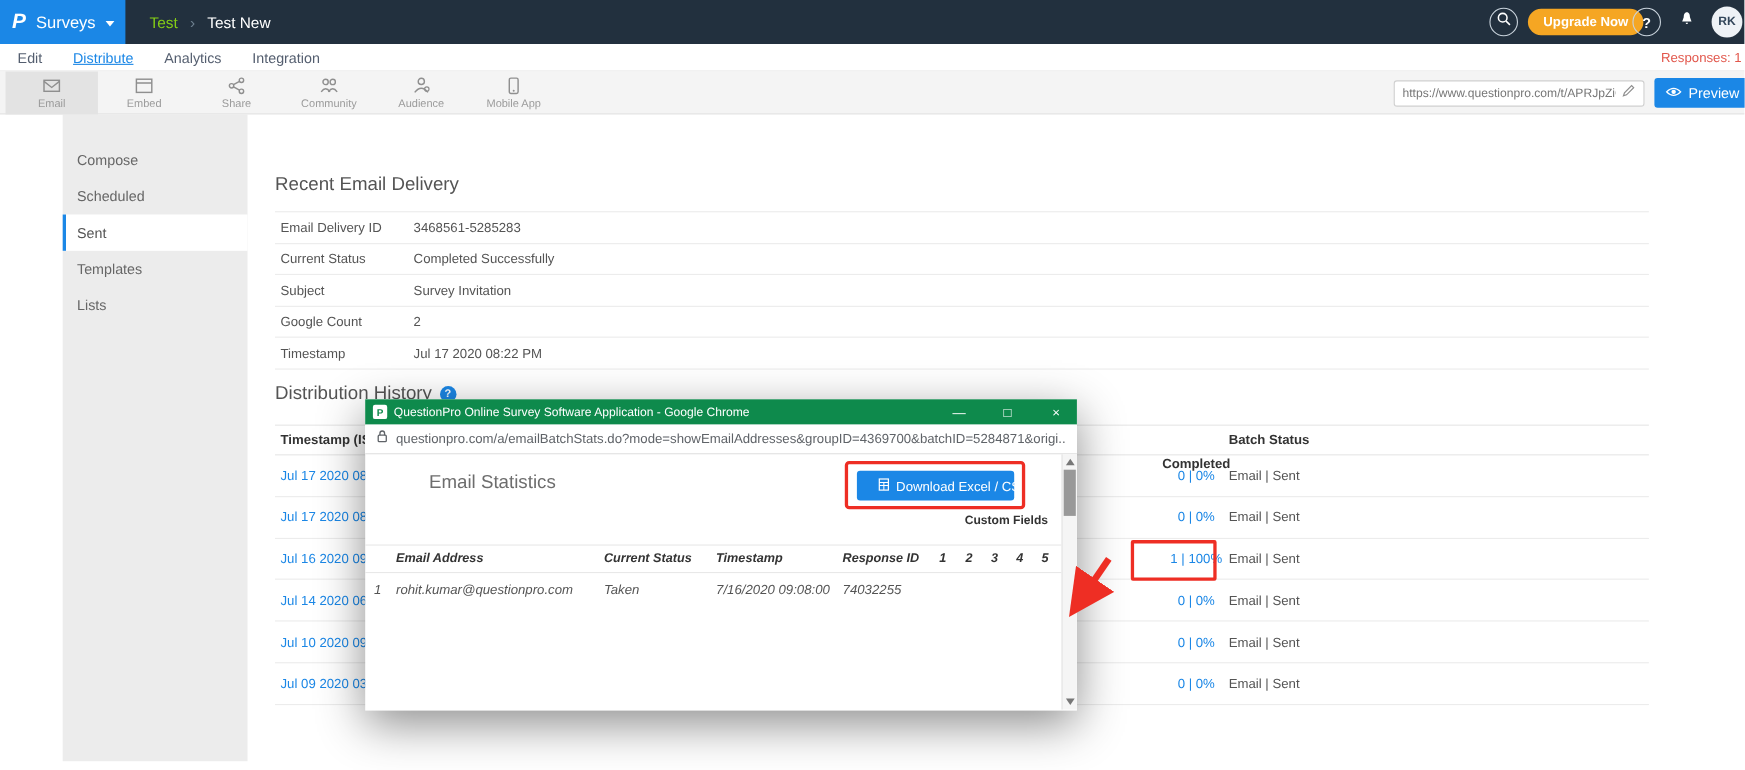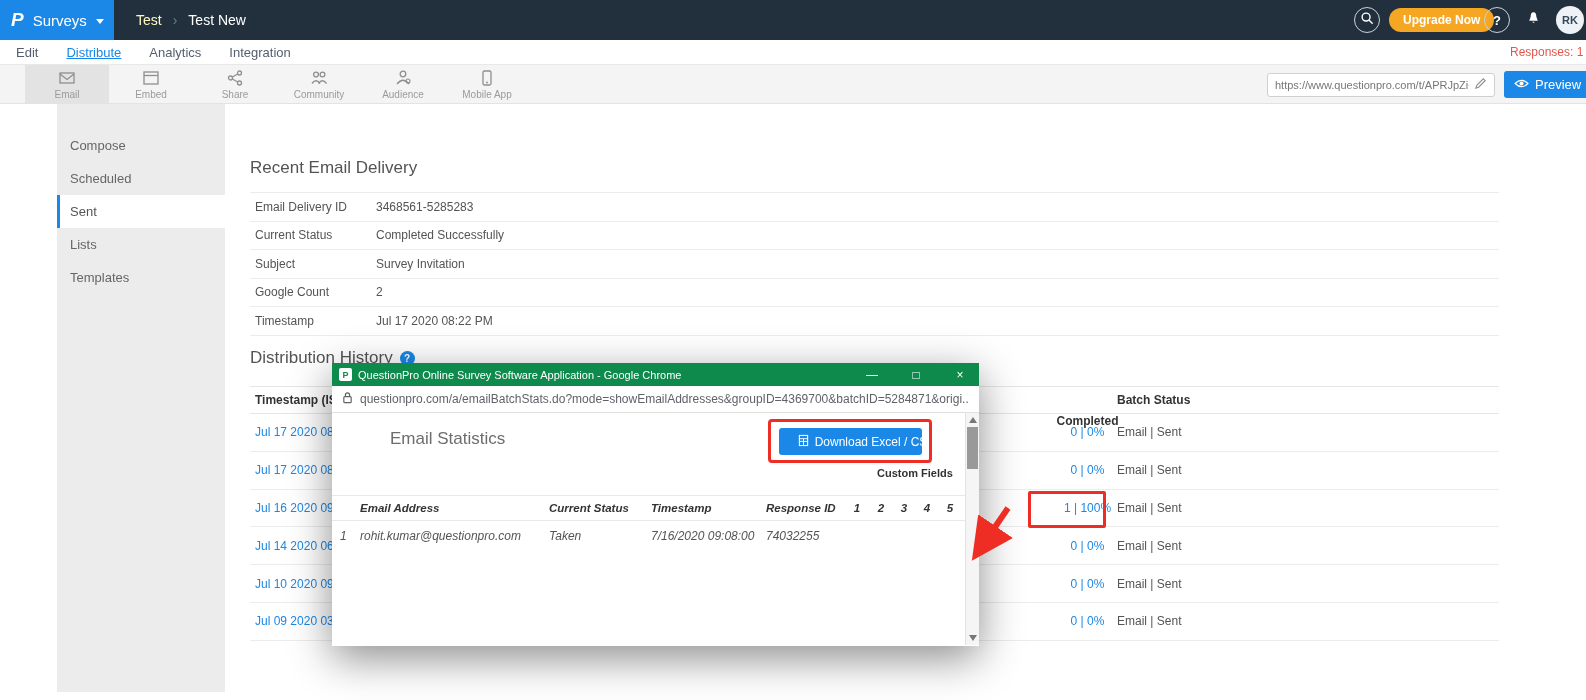--- a/index.html
+++ b/index.html
@@ -8,21 +8,21 @@
 
   
   .topbar { position:absolute; top:0; left:0; width:1586px; height:40px; background:#22303e; z-index:5; }
   .surveys-block { position:absolute; left:0; top:0; width:114px; height:40px; background:#1b87e6;
     color:#fff; display:flex; align-items:center; padding-left:11px; gap:9px; cursor:pointer; }
   .qp-logo { font-weight:bold; font-size:19px; font-style:italic; }
   .surveys-label { font-size:15px; }
   .caret-down { width:0; height:0; border-left:4px solid transparent; border-right:4px solid transparent;
     border-top:5px solid #fff; margin-top:2px; }
   .crumbs { position:absolute; left:136px; top:0; height:40px; display:flex; align-items:center; gap:11px; font-size:14px; }
-  .crumb-prev { color:#fef9c3; cursor:pointer; }
+  .crumb-prev { color:#84cc16; cursor:pointer; }
   .crumb-sep { color:#6d7f8f; }
   .crumb-current { color:#fff; }
   .round-icon-btn { position:absolute; top:7px; width:26px; height:26px; border:1.5px solid #c9d3dc;
     border-radius:50%; display:flex; align-items:center; justify-content:center; cursor:pointer; }
   .search-btn { left:1354px; }
   .help-btn { left:1484px; color:#fff; font-size:13px; font-weight:bold; }
   .bell-btn { position:absolute; left:1521px; top:8px; width:24px; height:24px; display:flex;
     align-items:center; justify-content:center; cursor:pointer; }
   .upgrade-btn { position:absolute; left:1389px; top:8px; height:24px; padding:0 14px; background:#f5a623;
     border-radius:12px; color:#fff; font-size:12px; font-weight:bold; display:flex; align-items:center;
@@ -35,21 +35,21 @@
   .navbar { position:absolute; top:40px; left:0; width:1586px; height:25px; background:#fff;
     border-bottom:1px solid #e8e8e8; display:flex; align-items:center; padding-left:16px; gap:28px; z-index:4; }
   .nav-tab { font-size:13px; color:#545e6f; cursor:pointer; white-space:nowrap; }
   .nav-tab.active { color:#1b87e6; text-decoration:underline; }
   .responses { position:absolute; left:1510px; font-size:12px; color:#e2574c; white-space:nowrap; }
 
   
   .toolbar { position:absolute; top:65px; left:0; width:1586px; height:39px; background:#f4f4f4;
     border-bottom:1px solid #e3e3e3; z-index:4; }
   .tool-item { position:absolute; top:0; height:39px; width:84px; display:flex; flex-direction:column;
-    align-items:center; justify-content:center; gap:2px; cursor:pointer;margin-left:20px; }
+    align-items:center; justify-content:center; gap:2px; cursor:pointer; }
   .tool-item.active { background:#e3e3e3; }
   .tool-label { font-size:10px; color:#9b9b9b; white-space:nowrap; }
   .tool-icon svg { display:block; }
   .url-box { position:absolute; left:1267px; top:8px; width:228px; height:24px; background:#fff;
     border:1px solid #d0d0d0; border-radius:3px; display:flex; align-items:center; padding:0 7px; gap:5px; }
   .url-text { flex:1; font-size:11px; color:#777; white-space:nowrap; overflow:hidden; }
   .preview-btn { position:absolute; left:1504px; top:6px; width:92px; height:27px; background:#1b87e6;
     color:#fff; border-radius:3px; display:flex; align-items:center; justify-content:flex-start;
     padding-left:10px; gap:6px; font-size:13px; cursor:pointer; white-space:nowrap; }
 
@@ -248,22 +248,22 @@
     <span>Preview</span>
   </div>
 </div>
 
 <div class="main">
 
   <div class="sidebar">
     <div class="side-item">Compose</div>
     <div class="side-item">Scheduled</div>
     <div class="side-item active">Sent</div>
+    <div class="side-item">Templates</div>
     <div class="side-item">Lists</div>
-    <div class="side-item">Templates</div>
   </div>
 
   <div class="section-title recent-title">Recent Email Delivery</div>
 
   <div class="kv-table">
     <div class="kv-row">
       <span class="kv-label">Email Delivery ID</span>
       <span class="kv-value">3468561-5285283</span>
     </div>
     <div class="kv-row">

